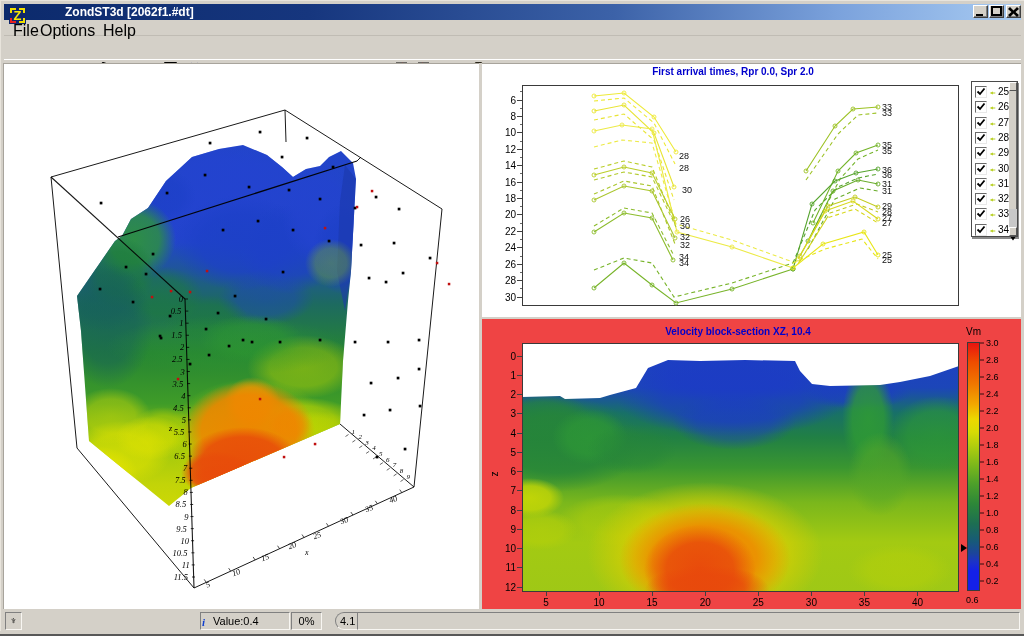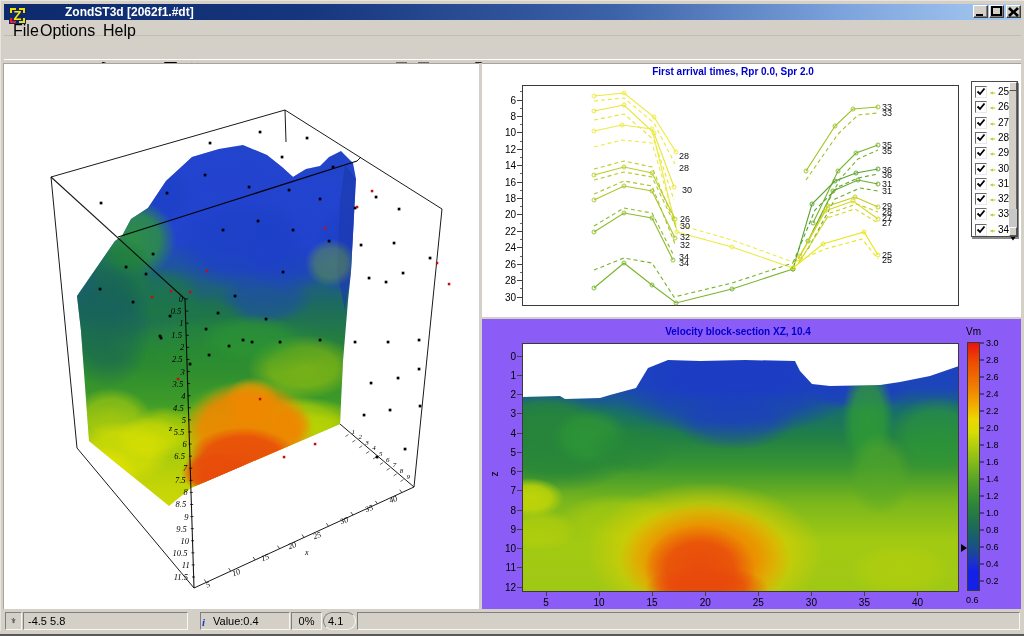--- a/index.html
+++ b/index.html
@@ -27,21 +27,21 @@
   font-size:11px;}
 .combo .val{position:absolute;left:4px;top:1px;}
 .combo .drop{position:absolute;right:0px;top:0px;width:14px;height:14px;background:#d4d0c8;
   border-top:1px solid #fff;border-left:1px solid #fff;
   border-right:1px solid #404040;border-bottom:1px solid #404040;}
 .combo .drop:after{content:"";position:absolute;left:3px;top:5px;
   border-left:3px solid transparent;border-right:3px solid transparent;border-top:4px solid #000;}
 #client{position:absolute;left:3px;top:63px;width:1019px;height:546px;background:#d4d0c8;}
 #lpanel{position:absolute;left:0px;top:0px;width:476px;height:546px;background:#fff;border-top:1px solid #a8a49c;border-left:1px solid #a8a49c;}
 #rtop{position:absolute;left:479px;top:0px;width:539px;height:254px;background:#fff;border-top:1px solid #a8a49c;}
-#rbot{position:absolute;left:479px;top:256px;width:539px;height:290px;background:#8b5cf6;}
+#rbot{position:absolute;left:479px;top:256px;width:539px;height:290px;background:#ef4444;}
 #statusbar{position:absolute;left:3px;top:611px;width:1019px;height:20px;font-size:11px;}
 .sfield{position:absolute;top:1px;height:18px;background:#d4d0c8;
   border-top:1px solid #808080;border-left:1px solid #808080;
   border-bottom:1px solid #f8f6f2;border-right:1px solid #f8f6f2;
   line-height:16px;padding-left:4px;color:#000;}
 #botedge{position:absolute;left:0;top:631px;width:1024px;height:5px;background:#d4d0c8;
   border-bottom:2px solid #585858;}
 #cbpanel{position:absolute;left:971px;top:81px;width:47px;height:156px;background:#fff;
   border:1px solid #4a4a4a;box-shadow:1px 2px 0 #8a8a8a;}
 .cbrow{position:absolute;left:0;width:45px;height:15px;}
@@ -974,20 +974,19 @@
           <path d="M3 1.5 L5.5 5 L0.5 5 Z" fill="#000"></path>
         </svg></div>
   <div style="position:absolute;left:0;top:9px;width:8px;height:118px;background:#d4d0c8;border-right:1px solid #666;"></div>
   <div class="scbtn" style="top:145px;"><svg width="6" height="7" viewBox="0 0 6 7">
           <path d="M3 5.5 L5.5 2 L0.5 2 Z" fill="#000"></path>
         </svg></div>
 </div>
 </div>
 <div id="statusbar">
   <div class="sfield" style="left:2px;width:17px;padding-left:0;text-align:center;font-size:10px;">♆</div>
-  <div class="sfield" style="left:20px;width:165px;">-4.5 5.8</div>
   <div class="sfield" style="left:197px;width:90px;padding-left:12px;">Value:0.4
     <span style="position:absolute;left:1px;top:1px;color:#1040d0;font-weight:bold;font-family:'Liberation Serif',serif;font-style:italic;">i</span></div>
   <div class="sfield" style="left:288px;width:31px;text-align:center;padding-left:0;">0%</div>
-  <div class="sfield" style="left:320px;width:33px;border-radius:9px;">4.1</div>
+  <div class="sfield" style="left:332px;width:33px;border-radius:9px;">4.1</div>
   <div class="sfield" style="left:354px;width:663px;"></div>
 </div>
 <div id="botedge"></div>
 
 </body></html>

